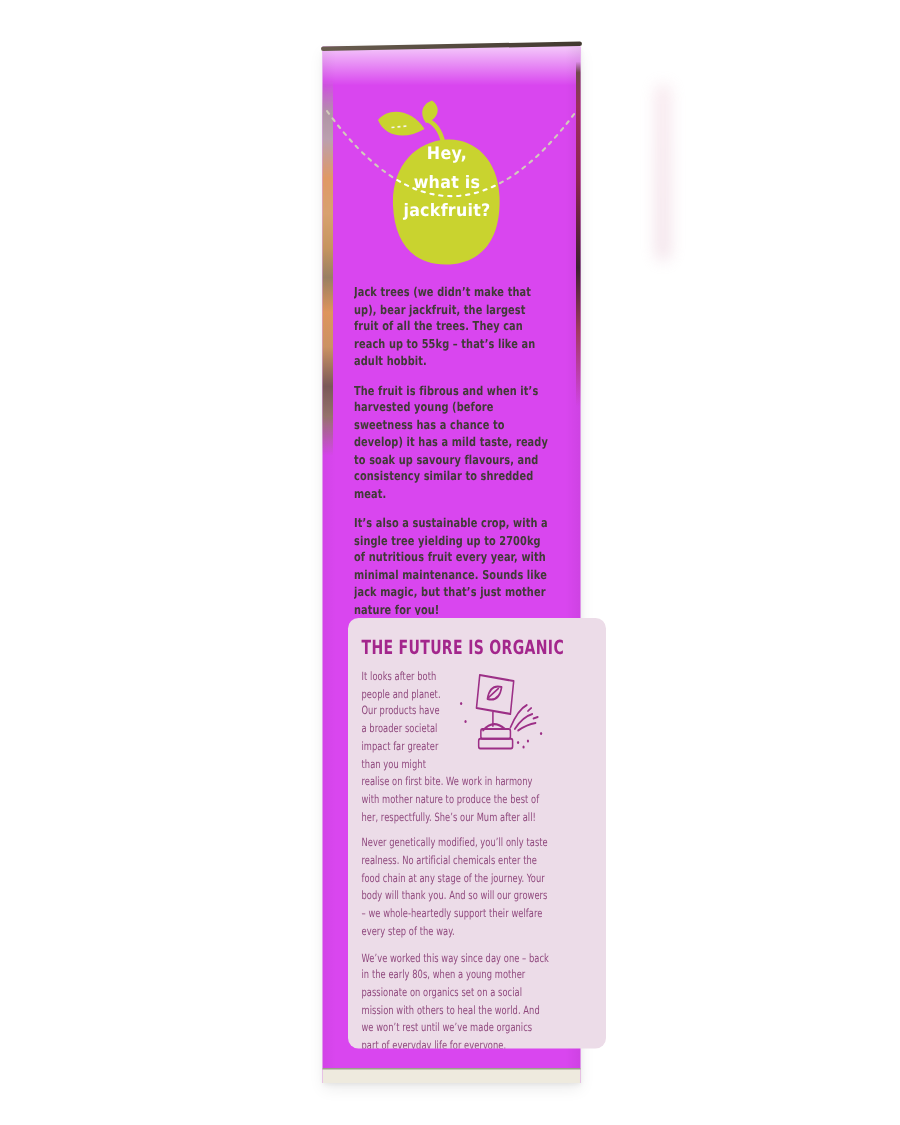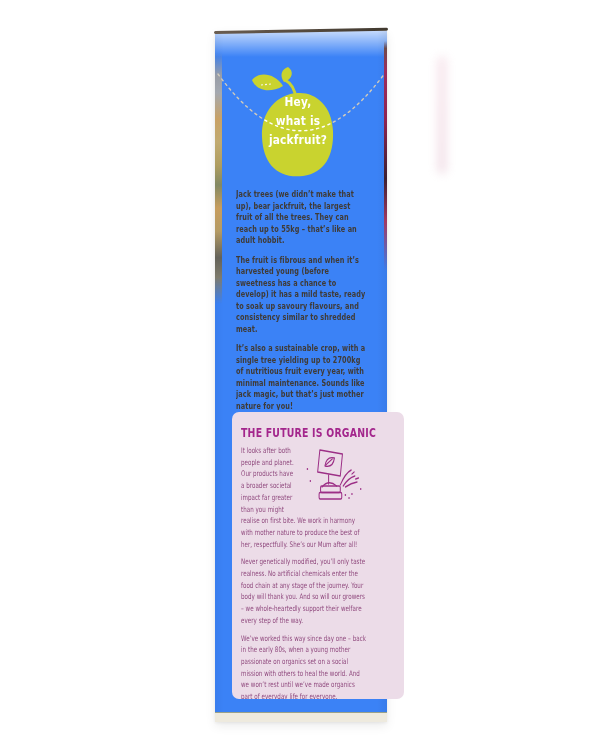--- a/index.html
+++ b/index.html
@@ -8,21 +8,21 @@
     font-family:"DejaVu Sans","Liberation Sans",sans-serif;
     overflow:hidden;
   }
   .smudge{
     position:absolute;left:437px;top:56px;width:10px;height:118px;
     background:linear-gradient(#e9b6c9,#d9a6bd);opacity:.32;filter:blur(5px);
     border-radius:6px;
   }
   .box{
     position:absolute;left:215px;top:31px;width:172px;height:691px;
-    background:#3b82f6;
+    background:#d946ef;
     box-shadow:0 4px 10px rgba(0,0,0,.08),0 1px 3px rgba(0,0,0,.06);
   }
   .box::before{ 
     content:"";position:absolute;inset:0;pointer-events:none;
     background:
       linear-gradient(to right, rgba(0,0,0,.035), transparent 9px, transparent 162px, rgba(0,0,0,.05)),
       linear-gradient(to bottom, rgba(255,255,255,.7), transparent 26px);
   }
   .top-edge{
     position:absolute;top:0;left:-1px;width:174px;height:2.6px;

